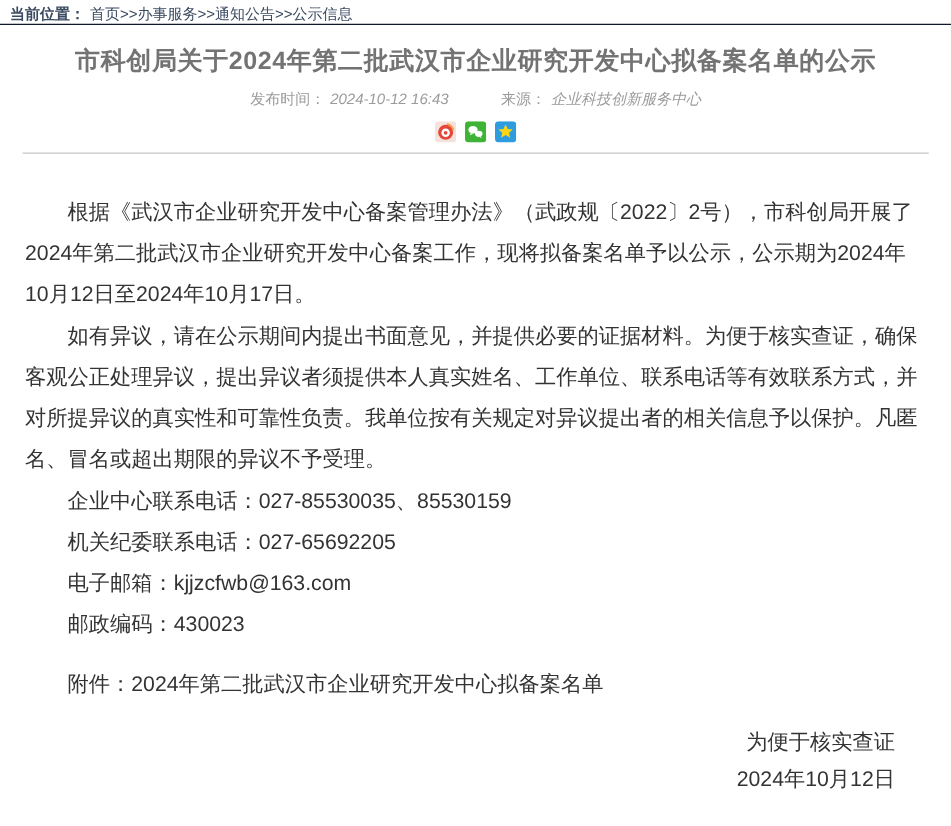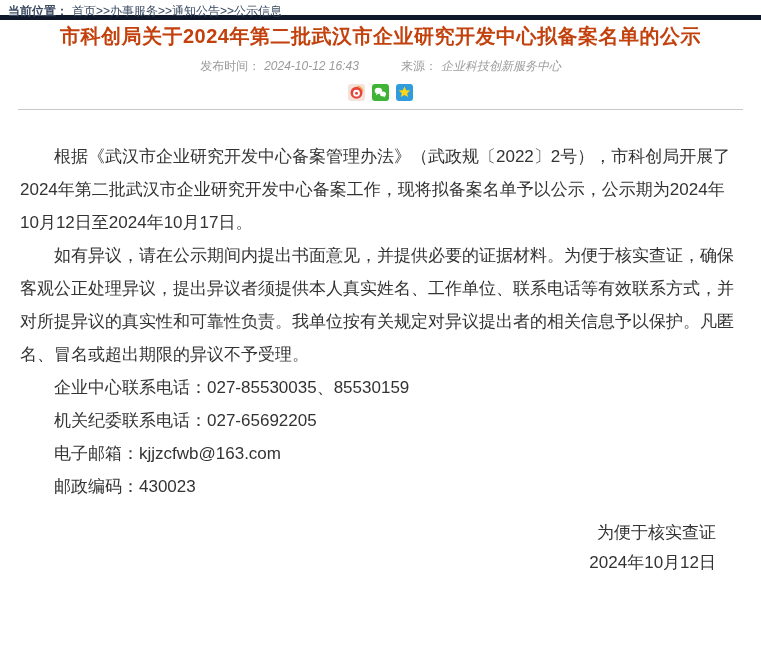--- a/index.html
+++ b/index.html
@@ -5,31 +5,31 @@
   * { box-sizing: border-box; }
   html, body { margin: 0; padding: 0; }
   body {
     width: 761px; height: 661px; background: #ffffff; overflow: hidden;
     font-family: "Liberation Sans", "DejaVu Sans", sans-serif;
   }
   .breadcrumb {
     padding: 4px 8px 2px 8px;
     font-size: 12px;
     color: #3a4a61;
-    border-bottom: 5px solid #0f172a;
+    border-bottom: 1px solid #0f172a;
     height: 20px;
     line-height: 14px;
   }
   .bc-label { font-weight: bold; margin-right: 4px; }
   .bc-item { color: #3a4a61; text-decoration: none; cursor: pointer; }
   .bc-sep { color: #3a4a61; }
   .title {
-    margin: 3px 40px 0 40px;
+    margin: 16px 40px 0 40px;
     text-align: center;
-    color: #c2410c;
+    color: #737373;
     font-size: 20px;
     font-weight: bold;
     line-height: 26px;
     letter-spacing: 0.5px;
   }
   .meta {
     margin-top: 9px;
     text-align: center;
     font-size: 12px;
     color: #9b9b9b;
@@ -120,20 +120,21 @@
     <p class="first">根据《武汉市企业研究开发中心备案管理办法》（武政规〔2022〕2号），市科创局开展了2024年第二批武汉市企业研究开发中心备案工作，现将拟备案名单予以公示，公示期为2024年10月12日至2024年10月17日。</p>
     <p>如有异议，请在公示期间内提出书面意见，并提供必要的证据材料。为便于核实查证，确保客观公正处理异议，提出异议者须提供本人真实姓名、工作单位、联系电话等有效联系方式，并对所提异议的真实性和可靠性负责。我单位按有关规定对异议提出者的相关信息予以保护。凡匿名、冒名或超出期限的异议不予受理。</p>
 
     <div class="contacts">
       <div class="contact-line">企业中心联系电话：027-85530035、85530159</div>
       <div class="contact-line">机关纪委联系电话：027-65692205</div>
       <div class="contact-line">电子邮箱：kjjzcfwb@163.com</div>
       <div class="contact-line">邮政编码：430023</div>
     </div>
 
+    <p class="att-note">附件：2024年第二批武汉市企业研究开发中心拟备案名单</p>
 
     <div class="signature">
       <div>为便于核实查证</div>
       <div>2024年10月12日</div>
     </div>
   </div>
 
 </div>
 
 </body></html>

